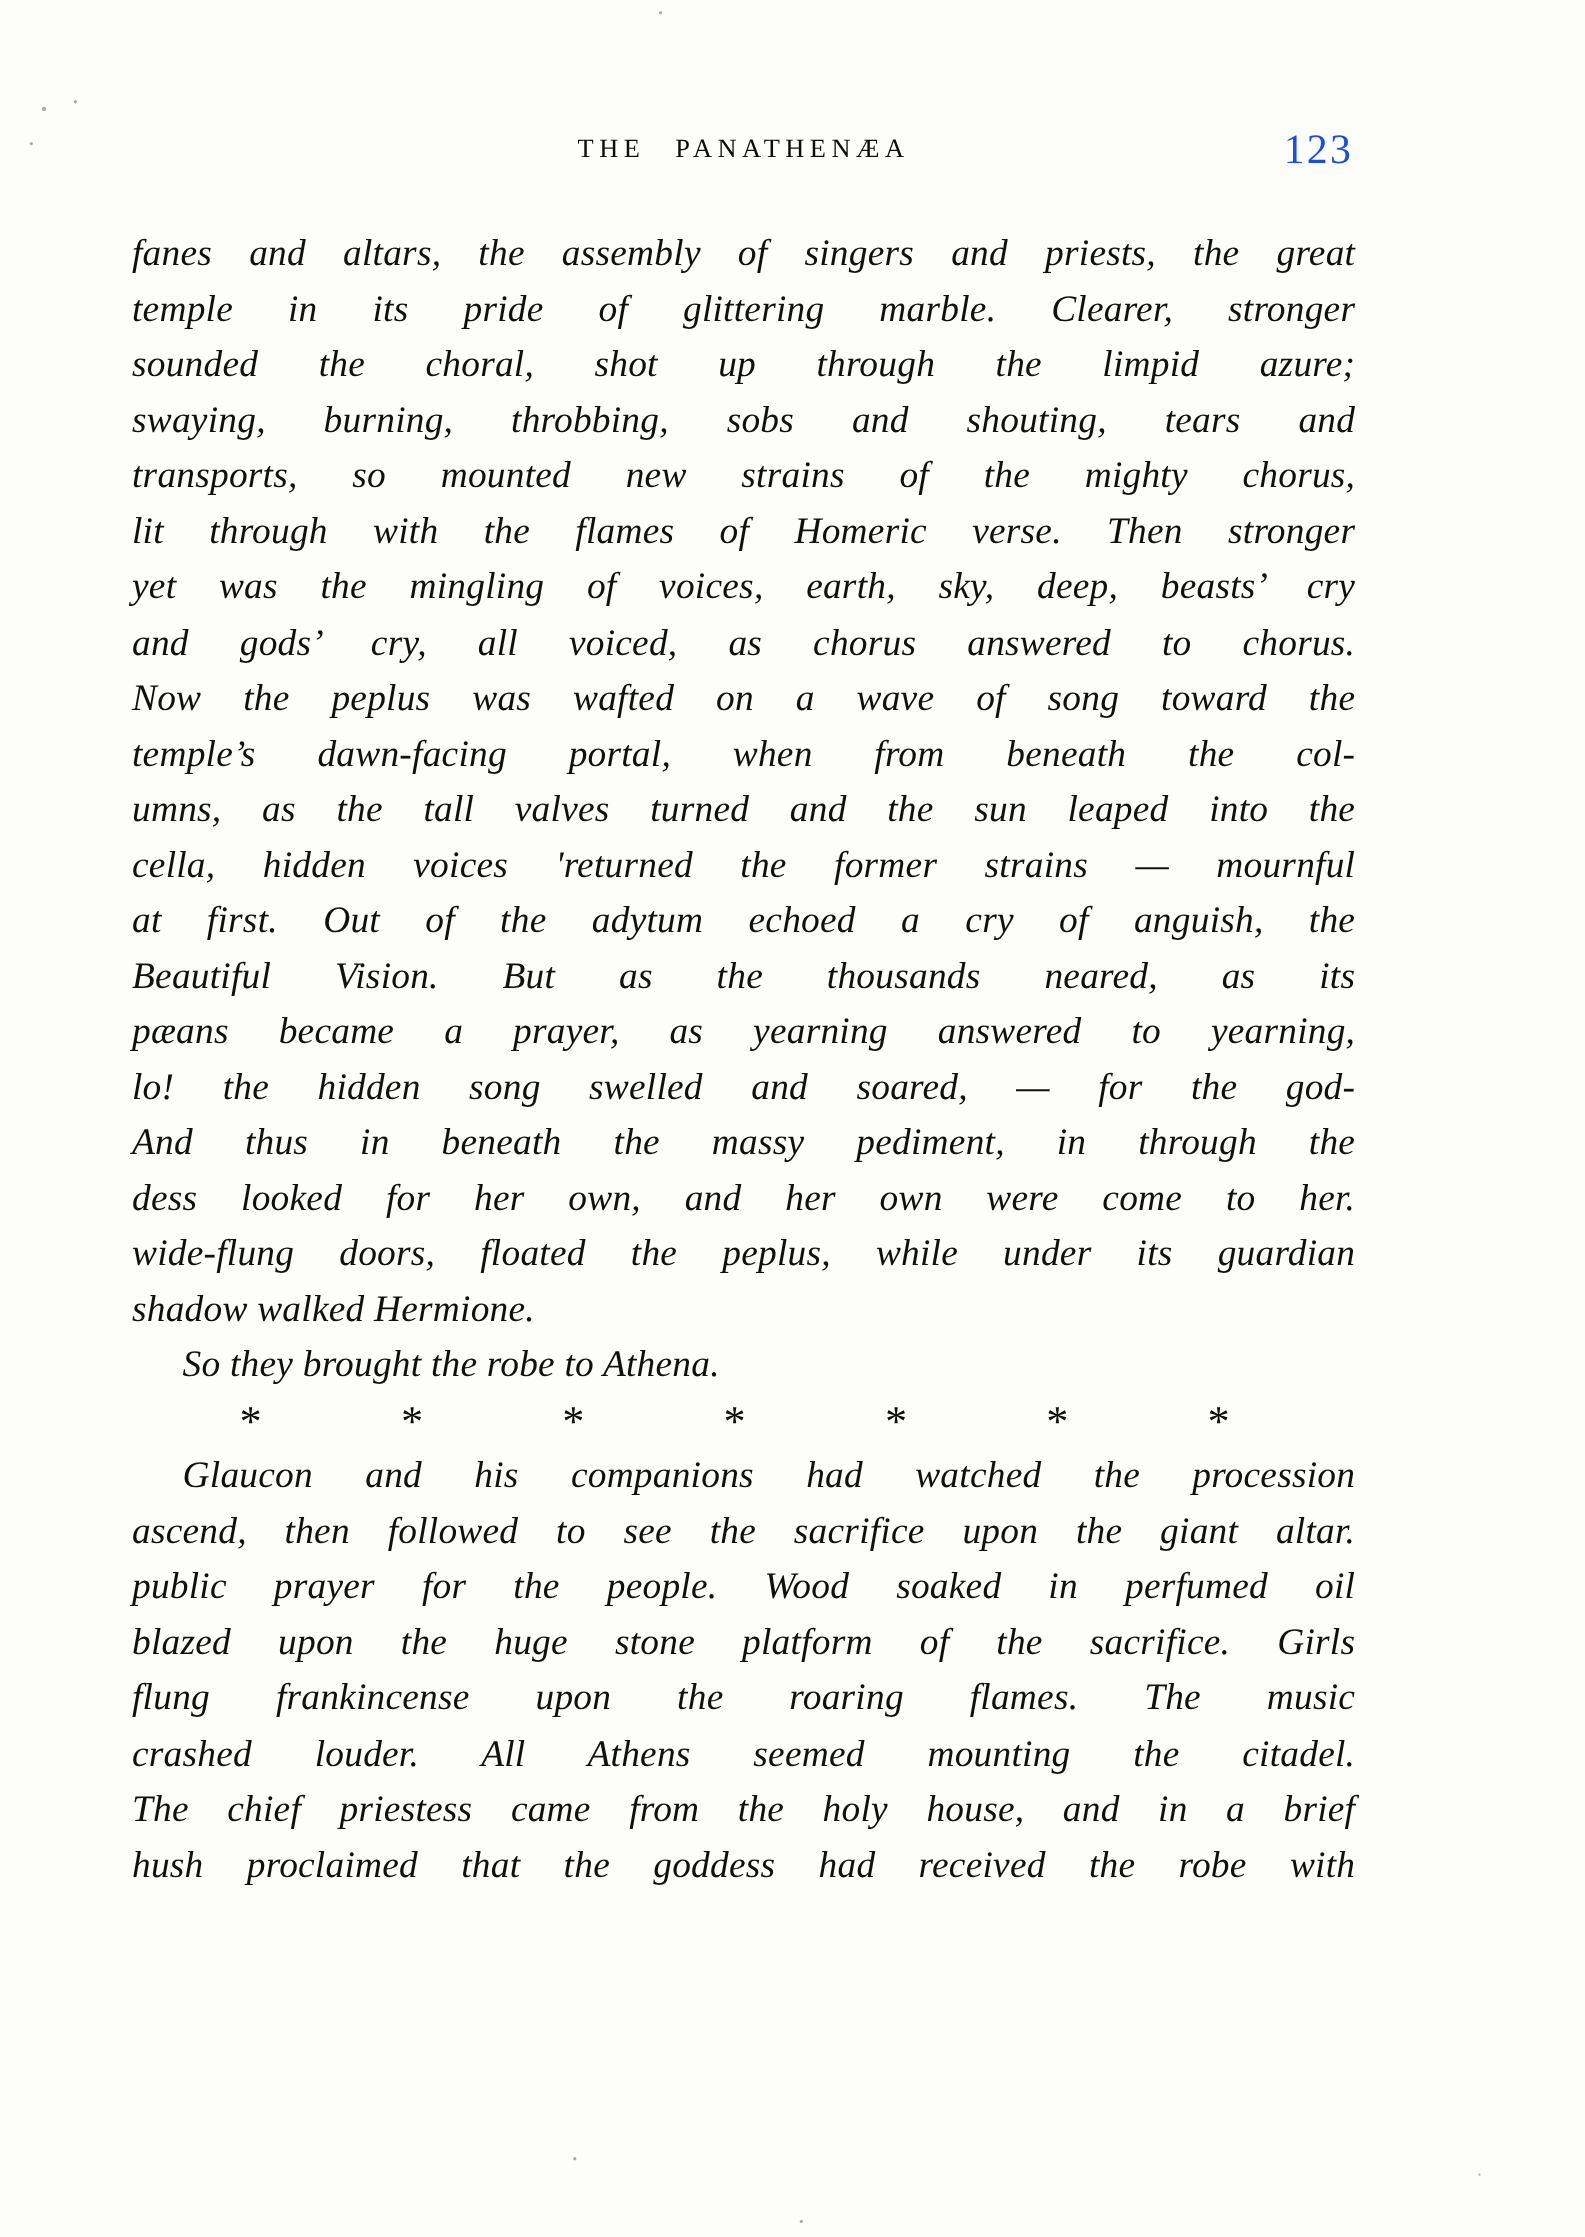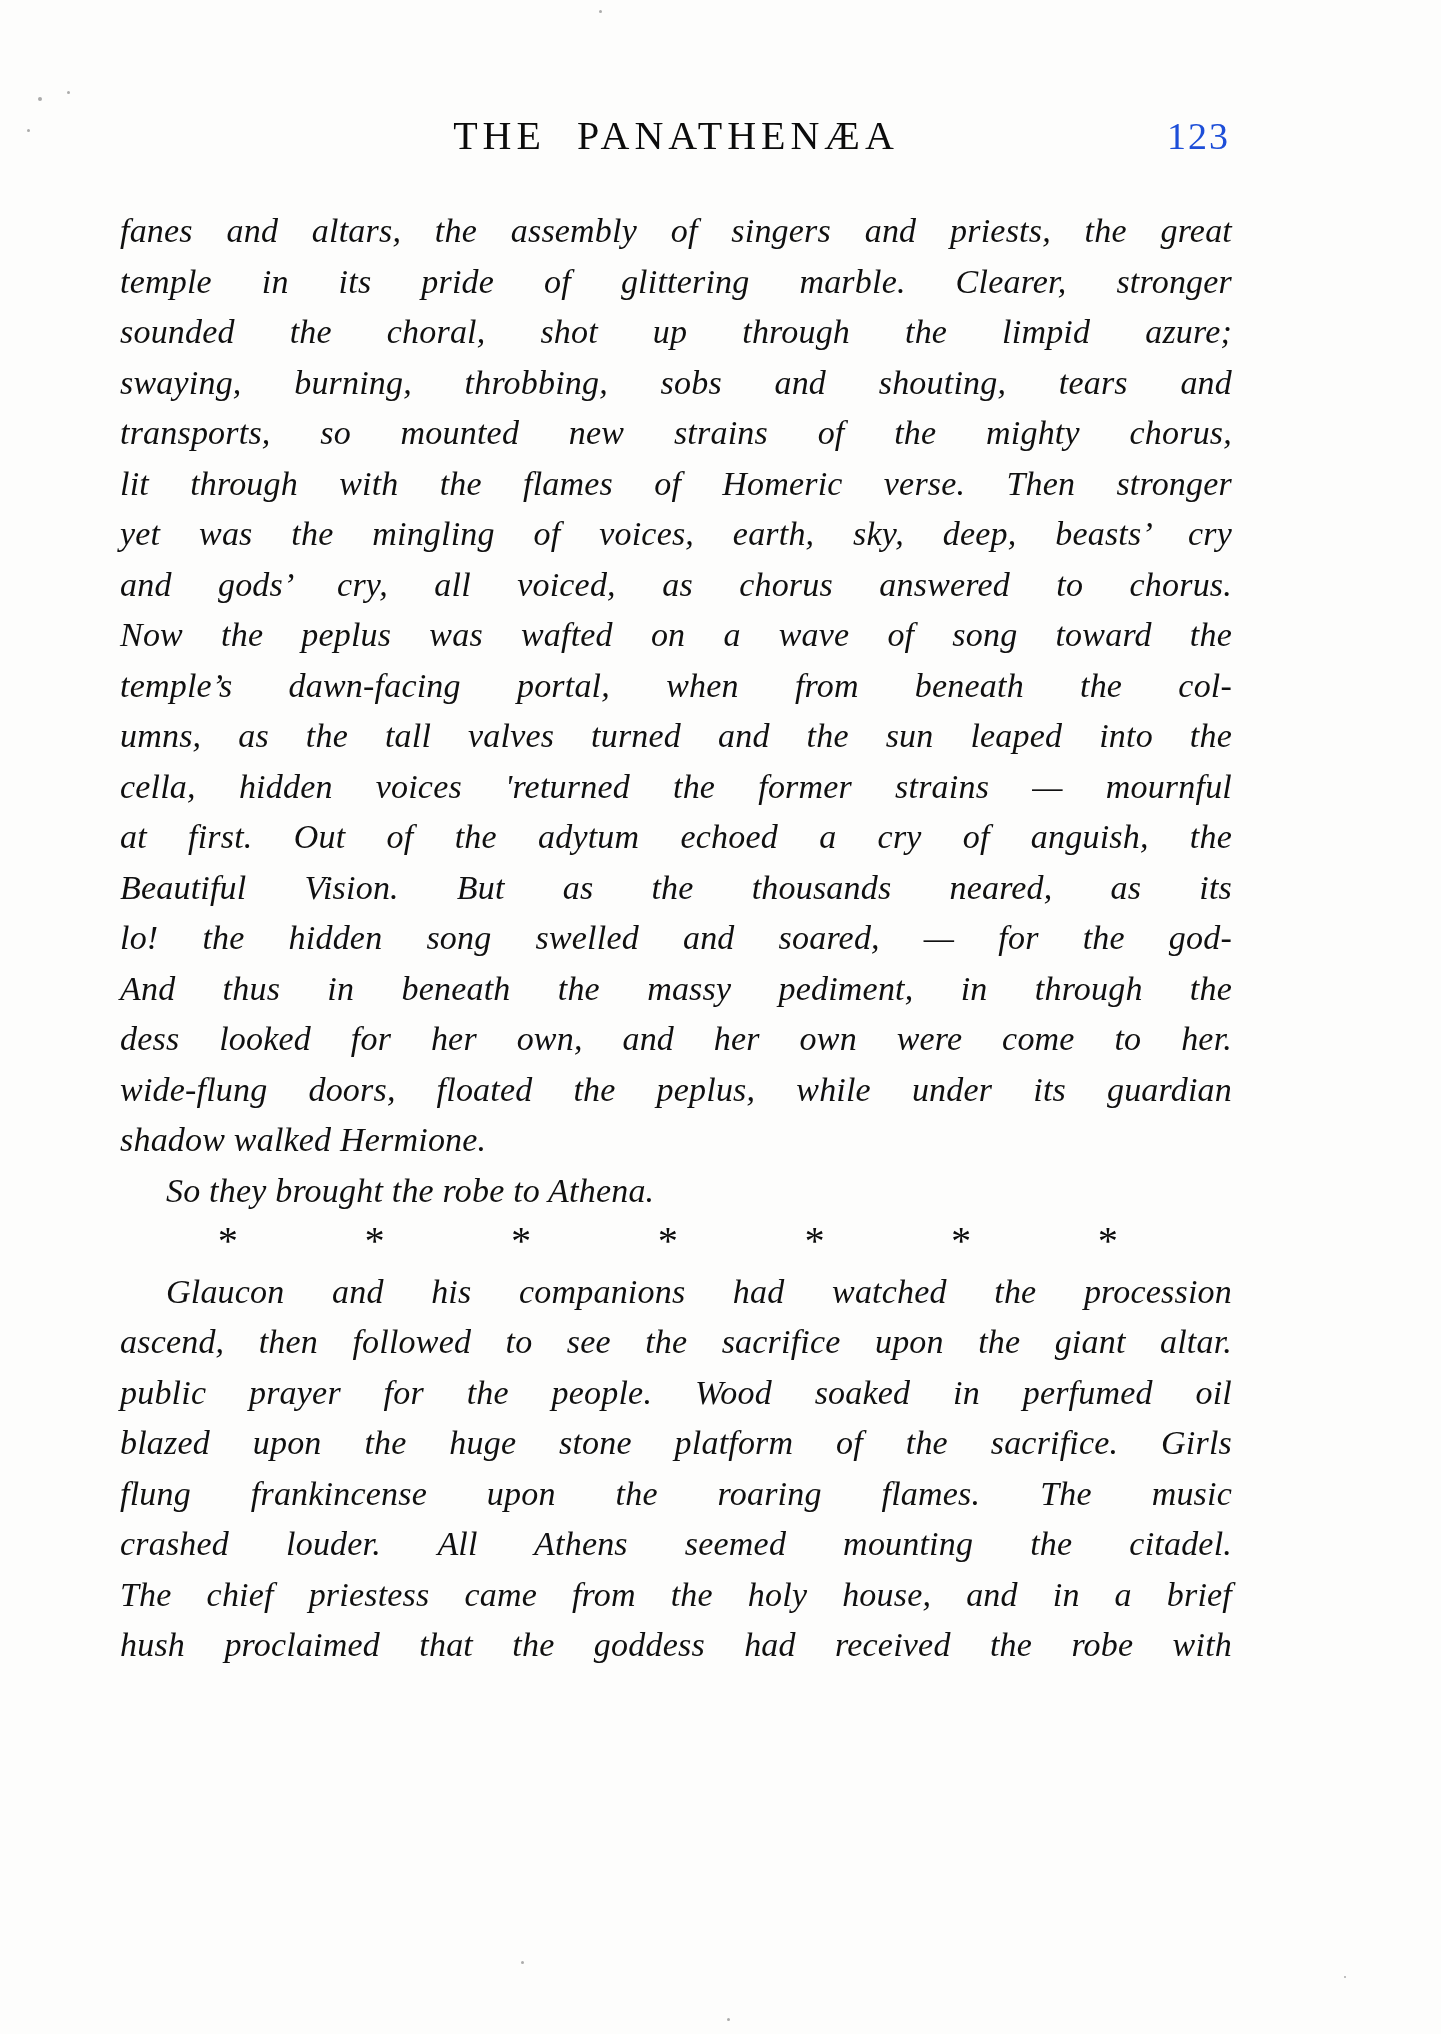--- a/index.html
+++ b/index.html
@@ -27,21 +27,21 @@
     top: 110px;
     width: 1112px;
     height: 52px;
   }
   .header .title {
     position: absolute;
     left: 50%;
     transform: translateX(-50%);
     top: 0;
     line-height: 52px;
-    font-size: 40px;
+    font-size: 24px;
     letter-spacing: 5px;
     word-spacing: 16px;
     white-space: nowrap;
     color: #0c0c0c;
   }
   .header .pagenum {
     position: absolute;
     right: 2px;
     top: 0;
     line-height: 52px;
@@ -117,20 +117,21 @@
       <div class="line j">transports, so mounted new strains of the mighty chorus,</div>
       <div class="line j">lit through with the flames of Homeric verse. Then stronger</div>
       <div class="line j">yet was the mingling of voices, earth, sky, deep, beasts’ cry</div>
       <div class="line j">and gods’ cry, all voiced, as chorus answered to chorus.</div>
       <div class="line j">Now the peplus was wafted on a wave of song toward the</div>
       <div class="line j">temple’s dawn-facing portal, when from beneath the col-</div>
       <div class="line j">umns, as the tall valves turned and the sun leaped into the</div>
       <div class="line j">cella, hidden voices 'returned the former strains — mournful</div>
       <div class="line j">at first. Out of the adytum echoed a cry of anguish, the</div>
       <div class="line j">Beautiful Vision. But as the thousands neared, as its</div>
+      <div class="line j">pæans became a prayer, as yearning answered to yearning,</div>
       <div class="line j">lo! the hidden song swelled and soared, — for the god-</div>
       <div class="line j">And thus in beneath the massy pediment, in through the</div>
       <div class="line j">dess looked for her own, and her own were come to her.</div>
       <div class="line j">wide-flung doors, floated the peplus, while under its guardian</div>
       <div class="line p">shadow walked Hermione.</div>
       <div class="line p i">So they brought the robe to Athena.</div>
       <div class="stars">
         <span>*</span>
         <span>*</span>
         <span>*</span>

